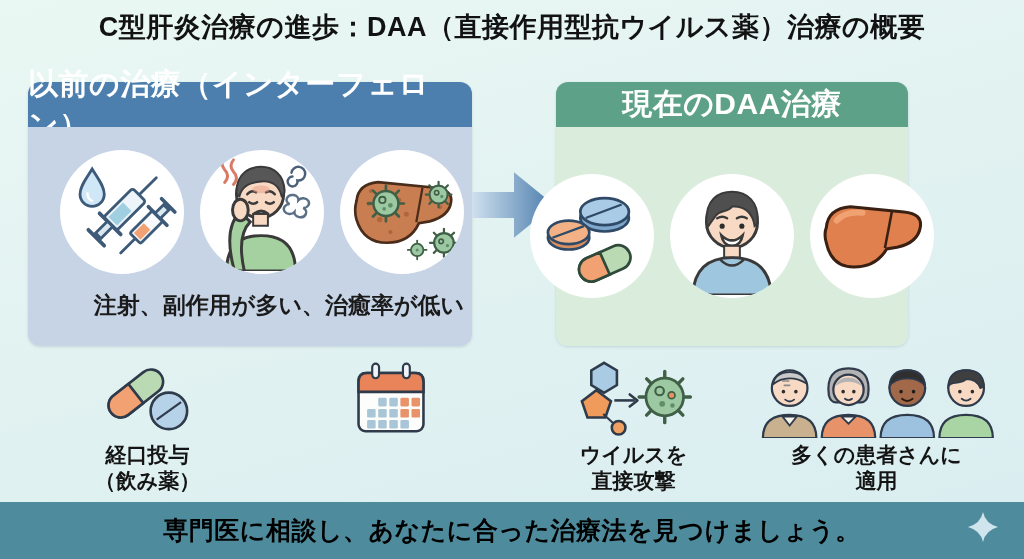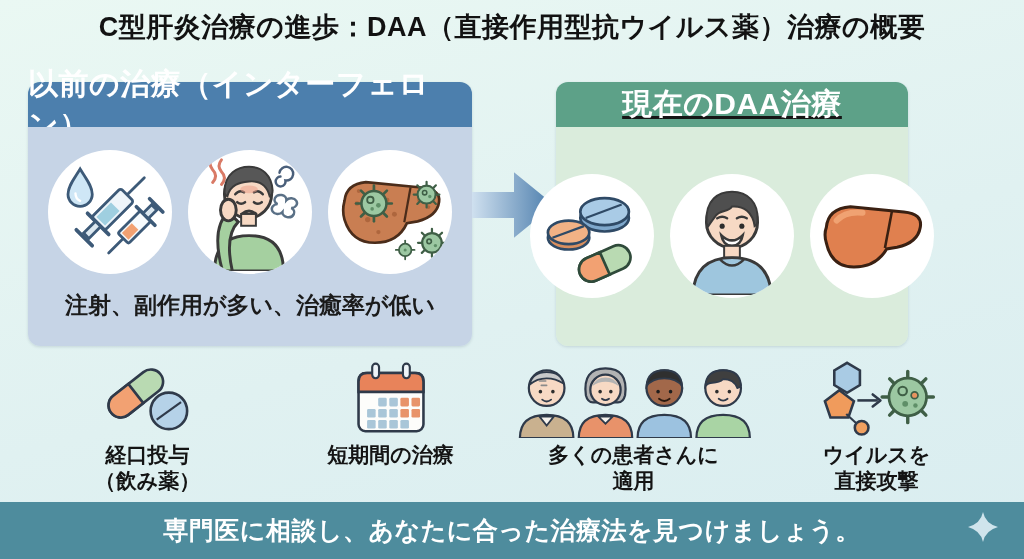--- a/index.html
+++ b/index.html
@@ -9,34 +9,34 @@
     font-family:"Liberation Sans","DejaVu Sans",sans-serif;
     color:#151515;
   }
   .title{
     position:absolute;top:9px;left:0;width:100%;
     text-align:center;font-size:27px;font-weight:bold;letter-spacing:.5px;color:#121212;
   }
   .panels{position:absolute;top:82px;left:28px;width:968px;height:264px;display:flex;}
   .panel{display:flex;flex-direction:column;border-radius:12px;box-shadow:0 1px 3px rgba(60,90,110,.18);}
   .panel.old{width:444px;}
-  .panel.new{width:352px;text-decoration:underline;}
+  .panel.new{width:352px;}
   .panel-header{
     height:45px;flex:0 0 45px;border-radius:12px 12px 0 0;
     display:flex;align-items:center;justify-content:center;
     color:#ffffff;font-size:30px;font-weight:bold;letter-spacing:.5px;
   }
   .panel.old .panel-header{background:#4c7fad;}
   .panel.new .panel-header{background:#5da188;}
   .panel-body{
     flex:1;border-radius:0 0 12px 12px;
     display:flex;flex-direction:column;align-items:center;justify-content:space-evenly;
     padding:6px 8px 8px;
   }
-  .panel.old .panel-body{background:#c6d4e6;}
+  .panel.old .panel-body{background:#c6d4e6;align-items:flex-end;}
   .panel.new .panel-body{background:#daecdc;}
   .icon-row{display:flex;gap:16px;justify-content:center;align-items:center;}
   .icon-circle{
     width:124px;height:124px;border-radius:50%;background:#ffffff;
     display:flex;align-items:center;justify-content:center;overflow:hidden;flex:0 0 auto;
   }
   .icon-circle svg{display:block;}
   .panel-caption{font-size:23px;font-weight:bold;text-align:center;line-height:1.3;color:#1b1b1b;}
   .arrow-gap{width:84px;display:flex;align-items:center;justify-content:center;}
   .arrow-gap svg{margin-top:-18px;}
@@ -44,21 +44,21 @@
     position:absolute;top:356px;left:0;width:1024px;height:146px;
     display:flex;justify-content:space-around;align-items:flex-start;padding:0 26px;box-sizing:border-box;
   }
   .feature{width:240px;display:flex;flex-direction:column;align-items:center;gap:4px;}
   .feature-icon{height:82px;display:flex;align-items:center;justify-content:center;}
   .feature-label{font-size:21px;font-weight:bold;text-align:center;line-height:1.25;color:#141414;}
   .banner{
     position:absolute;left:0;top:502px;width:1024px;height:57px;background:#4e8c9d;
     display:flex;align-items:center;justify-content:center;
   }
-  .banner-text{color:#ffffff;font-size:25px;font-weight:bold;letter-spacing:.5px;font-family:Liberation Mono, monospace;}
+  .banner-text{color:#000000;font-size:25px;font-weight:bold;letter-spacing:.5px;font-family:Liberation Mono, monospace;}
   .banner-sparkle{position:absolute;right:26px;top:10px;}
 </style>
 </head>
 <body>
 
 <div class="canvas">
 
   <div class="title">C型肝炎治療の進歩：DAA（直接作用型抗ウイルス薬）治療の概要</div>
 
   <div class="panels">
@@ -294,72 +294,20 @@
             <rect x="71" y="62" width="10" height="10" rx="1.5" fill="#e8936a"></rect>
             <rect x="84" y="62" width="10" height="10" rx="1.5" fill="#e8936a"></rect>
             <rect x="32" y="75" width="10" height="10" rx="1.5" fill="#a9c6d8"></rect>
             <rect x="45" y="75" width="10" height="10" rx="1.5" fill="#a9c6d8"></rect>
             <rect x="58" y="75" width="10" height="10" rx="1.5" fill="#a9c6d8"></rect>
             <rect x="71" y="75" width="10" height="10" rx="1.5" fill="#a9c6d8"></rect>
           </g>
         </svg>
       </div>
       <div class="feature-label">
-        <div>短期間の治療</div>
-      </div>
-    </div>
-
-    <div class="feature">
-      <div class="feature-icon">
-        <svg width="236" height="82" viewBox="0 0 264 92">
-
-          <g transform="translate(2 0)">
-            <path d="M2,92 q0,-26 30,-26 q30,0 30,26 z" fill="#c9b18f" stroke="#2f3a4a" stroke-width="2.5"></path>
-            <path d="M24,68 l8,10 l8,-10 z" fill="#f5f2ec" stroke="#2f3a4a" stroke-width="2"></path>
-            <circle cx="32" cy="36" r="20" fill="#f7d9c4" stroke="#2f3a4a" stroke-width="2.5"></circle>
-            <path d="M13,32 q3,-14 19,-14 q16,0 19,13 q-9,-6 -19,-6 q-11,0 -19,7 z" fill="#c9c9c9" stroke="#2f3a4a" stroke-width="2"></path>
-            <path d="M24,28 h7 M26,33 h6" stroke="#8a8a8a" stroke-width="1.8" stroke-linecap="round"></path>
-            <circle cx="25" cy="40" r="2" fill="#2d2d2d"></circle>
-              <circle cx="39" cy="40" r="2" fill="#2d2d2d"></circle>
-            <path d="M27,49 q5,4 10,0" fill="none" stroke="#2f3a4a" stroke-width="2" stroke-linecap="round"></path>
-          </g>
-
-          <g transform="translate(68 0)">
-            <path d="M2,92 q0,-26 30,-26 q30,0 30,26 z" fill="#e8926a" stroke="#2f3a4a" stroke-width="2.5"></path>
-            <path d="M24,68 l8,8 l8,-8 z" fill="#f5f2ec" stroke="#2f3a4a" stroke-width="2"></path>
-            <path d="M10,44 q-4,-30 22,-30 q26,0 22,30 q-2,8 -8,8 l-28,0 q-6,0 -8,-8 z" fill="#b3b3b3" stroke="#2f3a4a" stroke-width="2.5"></path>
-            <circle cx="32" cy="38" r="17" fill="#f7d9c4" stroke="#2f3a4a" stroke-width="2.5"></circle>
-            <path d="M17,34 q4,-10 15,-10 q11,0 15,10 q-7,-5 -15,-5 q-8,0 -15,5 z" fill="#b3b3b3"></path>
-            <circle cx="26" cy="40" r="2" fill="#2d2d2d"></circle>
-              <circle cx="38" cy="40" r="2" fill="#2d2d2d"></circle>
-            <path d="M28,48 q4,3 8,0" fill="none" stroke="#2f3a4a" stroke-width="2" stroke-linecap="round"></path>
-          </g>
-
-          <g transform="translate(134 0)">
-            <path d="M2,92 q0,-26 30,-26 q30,0 30,26 z" fill="#9cc2e0" stroke="#2f3a4a" stroke-width="2.5"></path>
-            <circle cx="32" cy="36" r="20" fill="#a2684a" stroke="#2f3a4a" stroke-width="2.5"></circle>
-            <path d="M12,34 q1,-18 20,-18 q19,0 20,18 q-6,-9 -20,-9 q-14,0 -20,9 z" fill="#2f2f2f" stroke="#2f3a4a" stroke-width="2"></path>
-            <circle cx="25" cy="40" r="2" fill="#1d1d1d"></circle>
-              <circle cx="39" cy="40" r="2" fill="#1d1d1d"></circle>
-            <path d="M26,48 q6,5 12,0" fill="none" stroke="#2b1a10" stroke-width="2" stroke-linecap="round"></path>
-          </g>
-
-          <g transform="translate(200 0)">
-            <path d="M2,92 q0,-26 30,-26 q30,0 30,26 z" fill="#a9d4a4" stroke="#2f3a4a" stroke-width="2.5"></path>
-            <circle cx="32" cy="36" r="20" fill="#f7d9c4" stroke="#2f3a4a" stroke-width="2.5"></circle>
-            <path d="M12,34 q1,-18 20,-18 q19,0 20,17 q-2,3 -4,3 q-4,-10 -16,-10 q-4,4 -12,4 q-5,0 -8,4 z" fill="#3f3f3f" stroke="#2f3a4a" stroke-width="2"></path>
-            <circle cx="25" cy="40" r="2" fill="#2d2d2d"></circle>
-              <circle cx="39" cy="40" r="2" fill="#2d2d2d"></circle>
-            <path d="M27,48 q5,4 10,0" fill="none" stroke="#2f3a4a" stroke-width="2" stroke-linecap="round"></path>
-          </g>
-        </svg>
-      </div>
-      <div class="feature-label">
-        <div>多くの患者さんに</div>
-        <div>適用</div>
       </div>
     </div>
 
     <div class="feature">
       <div class="feature-icon">
         <svg width="140" height="82" viewBox="0 0 150 96">
           <path d="M40,8 l15,9 v17 l-15,9 l-15,-9 v-17 z" fill="#a9cbe4" stroke="#2f3a4a" stroke-width="3"></path>
           <path d="M31,40 l17,13 l-6.5,19 h-21 l-6.5,-19 z" fill="#f09b5c" stroke="#2f3a4a" stroke-width="3"></path>
           <line x1="39" y1="68" x2="52" y2="80" stroke="#2f3a4a" stroke-width="2.5"></line>
           <circle cx="57" cy="84" r="8" fill="#f0a060" stroke="#2f3a4a" stroke-width="3"></circle>
@@ -383,20 +331,71 @@
             <circle cx="9" cy="10" r="2.6" fill="#5f8f68"></circle>
           </g>
         </svg>
       </div>
       <div class="feature-label">
         <div>ウイルスを</div>
         <div>直接攻撃</div>
       </div>
     </div>
 
+    <div class="feature">
+      <div class="feature-icon">
+        <svg width="236" height="82" viewBox="0 0 264 92">
+
+          <g transform="translate(2 0)">
+            <path d="M2,92 q0,-26 30,-26 q30,0 30,26 z" fill="#c9b18f" stroke="#2f3a4a" stroke-width="2.5"></path>
+            <path d="M24,68 l8,10 l8,-10 z" fill="#f5f2ec" stroke="#2f3a4a" stroke-width="2"></path>
+            <circle cx="32" cy="36" r="20" fill="#f7d9c4" stroke="#2f3a4a" stroke-width="2.5"></circle>
+            <path d="M13,32 q3,-14 19,-14 q16,0 19,13 q-9,-6 -19,-6 q-11,0 -19,7 z" fill="#c9c9c9" stroke="#2f3a4a" stroke-width="2"></path>
+            <path d="M24,28 h7 M26,33 h6" stroke="#8a8a8a" stroke-width="1.8" stroke-linecap="round"></path>
+            <circle cx="25" cy="40" r="2" fill="#2d2d2d"></circle>
+              <circle cx="39" cy="40" r="2" fill="#2d2d2d"></circle>
+            <path d="M27,49 q5,4 10,0" fill="none" stroke="#2f3a4a" stroke-width="2" stroke-linecap="round"></path>
+          </g>
+
+          <g transform="translate(68 0)">
+            <path d="M2,92 q0,-26 30,-26 q30,0 30,26 z" fill="#e8926a" stroke="#2f3a4a" stroke-width="2.5"></path>
+            <path d="M24,68 l8,8 l8,-8 z" fill="#f5f2ec" stroke="#2f3a4a" stroke-width="2"></path>
+            <path d="M10,44 q-4,-30 22,-30 q26,0 22,30 q-2,8 -8,8 l-28,0 q-6,0 -8,-8 z" fill="#b3b3b3" stroke="#2f3a4a" stroke-width="2.5"></path>
+            <circle cx="32" cy="38" r="17" fill="#f7d9c4" stroke="#2f3a4a" stroke-width="2.5"></circle>
+            <path d="M17,34 q4,-10 15,-10 q11,0 15,10 q-7,-5 -15,-5 q-8,0 -15,5 z" fill="#b3b3b3"></path>
+            <circle cx="26" cy="40" r="2" fill="#2d2d2d"></circle>
+              <circle cx="38" cy="40" r="2" fill="#2d2d2d"></circle>
+            <path d="M28,48 q4,3 8,0" fill="none" stroke="#2f3a4a" stroke-width="2" stroke-linecap="round"></path>
+          </g>
+
+          <g transform="translate(134 0)">
+            <path d="M2,92 q0,-26 30,-26 q30,0 30,26 z" fill="#9cc2e0" stroke="#2f3a4a" stroke-width="2.5"></path>
+            <circle cx="32" cy="36" r="20" fill="#a2684a" stroke="#2f3a4a" stroke-width="2.5"></circle>
+            <path d="M12,34 q1,-18 20,-18 q19,0 20,18 q-6,-9 -20,-9 q-14,0 -20,9 z" fill="#2f2f2f" stroke="#2f3a4a" stroke-width="2"></path>
+            <circle cx="25" cy="40" r="2" fill="#1d1d1d"></circle>
+              <circle cx="39" cy="40" r="2" fill="#1d1d1d"></circle>
+            <path d="M26,48 q6,5 12,0" fill="none" stroke="#2b1a10" stroke-width="2" stroke-linecap="round"></path>
+          </g>
+
+          <g transform="translate(200 0)">
+            <path d="M2,92 q0,-26 30,-26 q30,0 30,26 z" fill="#a9d4a4" stroke="#2f3a4a" stroke-width="2.5"></path>
+            <circle cx="32" cy="36" r="20" fill="#f7d9c4" stroke="#2f3a4a" stroke-width="2.5"></circle>
+            <path d="M12,34 q1,-18 20,-18 q19,0 20,17 q-2,3 -4,3 q-4,-10 -16,-10 q-4,4 -12,4 q-5,0 -8,4 z" fill="#3f3f3f" stroke="#2f3a4a" stroke-width="2"></path>
+            <circle cx="25" cy="40" r="2" fill="#2d2d2d"></circle>
+              <circle cx="39" cy="40" r="2" fill="#2d2d2d"></circle>
+            <path d="M27,48 q5,4 10,0" fill="none" stroke="#2f3a4a" stroke-width="2" stroke-linecap="round"></path>
+          </g>
+        </svg>
+      </div>
+      <div class="feature-label">
+        <div>多くの患者さんに</div>
+        <div>適用</div>
+      </div>
+    </div>
+
   </div>
 
   <div class="banner">
     <div class="banner-text">専門医に相談し、あなたに合った治療法を見つけましょう。</div>
     <div class="banner-sparkle">
       <svg width="30" height="30" viewBox="0 0 26 26">
         <path d="M13,0 Q15,10 26,13 Q15,16 13,26 Q11,16 0,13 Q11,10 13,0 Z" fill="#cfe4ec"></path>
       </svg>
     </div>
   </div>

